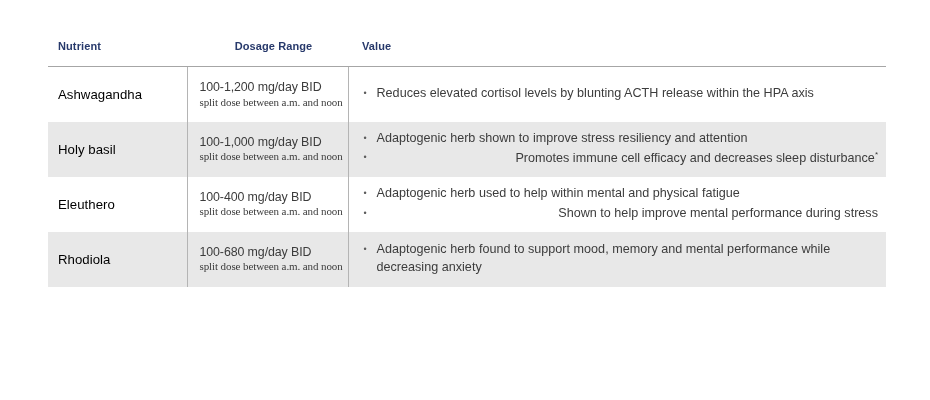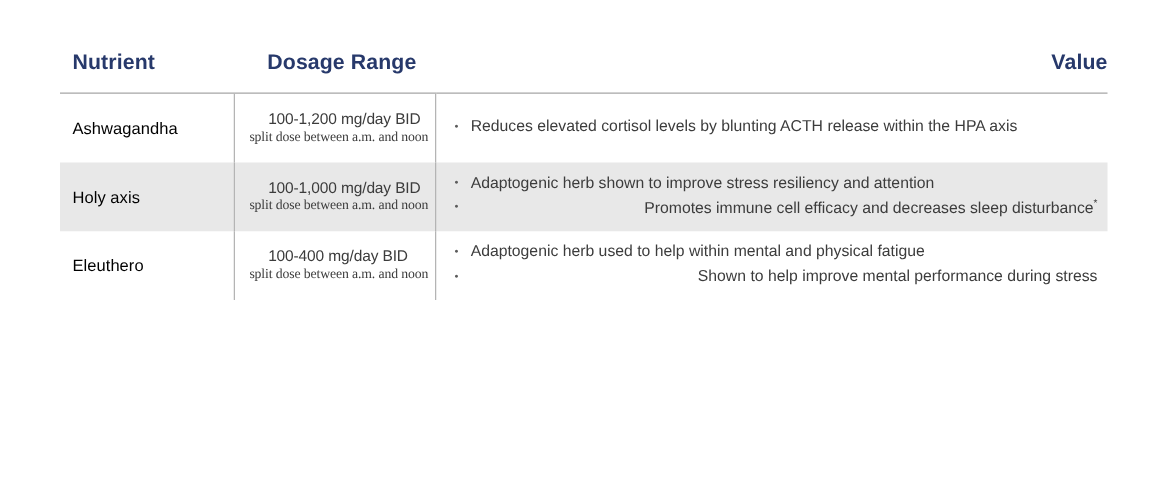--- a/index.html
+++ b/index.html
@@ -24,29 +24,29 @@
     width: 838px;
     table-layout: fixed;
   }
   table.nutrient-table col.c-nutrient { width: 139px; }
   table.nutrient-table col.c-dosage   { width: 161px; }
   table.nutrient-table col.c-value    { width: 538px; }
 
   thead th {
     text-align: left;
     padding: 0 0 14px 10px;
-    font-size: 17px;
+    font-size: 11px;
     font-weight: bold;
     color: #27396b;
     letter-spacing: 0.1px;
     vertical-align: bottom;
     border-bottom: 1.3px solid #a6a6a6;
   }
   thead th.h-dosage { padding-left: 12px; text-align: center; }
-  thead th.h-value  { padding-left: 14px; text-align: right; }
+  thead th.h-value  { padding-left: 14px; }
 
   tbody tr { height: 55px; }
   tbody tr.band td { background: #e8e8e8; }
   tbody td {
     vertical-align: middle;
     padding: 6px 0;
     color: #3c3c3c;
   }
   td.nutrient-cell {
     font-size: 13.2px;
@@ -63,21 +63,20 @@
     padding-left: 14px;
     padding-right: 8px;
     border-left: 1.2px solid #b4b4b4;
   }
   .dose-main {
     font-size: 12.4px;
     color: #3c3c3c;
     display: block;
     white-space: nowrap;
     letter-spacing: -0.1px;
-    margin-left: 15px;
   }
   .dose-sub {
     font-size: 11px;
     color: #3c3c3c;
     display: block;
     white-space: nowrap;
     letter-spacing: -0.1px;
     margin-top: 1px;
     font-family: Liberation Serif, serif;
   }
@@ -130,21 +129,21 @@
             <span class="dose-main">100-1,200 mg/day BID</span>
             <span class="dose-sub">split dose between a.m. and noon</span>
           </td>
           <td class="value-cell">
             <ul class="bullets">
               <li><span>Reduces elevated cortisol levels by blunting ACTH release within the HPA axis</span></li>
             </ul>
           </td>
         </tr>
         <tr class="band">
-          <td class="nutrient-cell">Holy axis</td>
+          <td class="nutrient-cell">Holy basil</td>
           <td class="dosage-cell">
             <span class="dose-main">100-1,000 mg/day BID</span>
             <span class="dose-sub">split dose between a.m. and noon</span>
           </td>
           <td class="value-cell">
             <ul class="bullets">
               <li><span>Adaptogenic herb shown to improve stress resiliency and attention</span></li>
               <li><span>Promotes immune cell efficacy and decreases sleep disturbance</span><sup class="fn">*</sup></li>
             </ul>
           </td>
@@ -155,15 +154,27 @@
             <span class="dose-main">100-400 mg/day BID</span>
             <span class="dose-sub">split dose between a.m. and noon</span>
           </td>
           <td class="value-cell">
             <ul class="bullets">
               <li><span>Adaptogenic herb used to help within mental and physical fatigue</span></li>
               <li><span>Shown to help improve mental performance during stress</span></li>
             </ul>
           </td>
         </tr>
+        <tr class="band">
+          <td class="nutrient-cell">Rhodiola</td>
+          <td class="dosage-cell">
+            <span class="dose-main">100-680 mg/day BID</span>
+            <span class="dose-sub">split dose between a.m. and noon</span>
+          </td>
+          <td class="value-cell">
+            <ul class="bullets">
+              <li><span>Adaptogenic herb found to support mood, memory and mental performance while decreasing anxiety</span></li>
+            </ul>
+          </td>
+        </tr>
       </tbody>
   </table>
 </div>
 
 </body></html>

